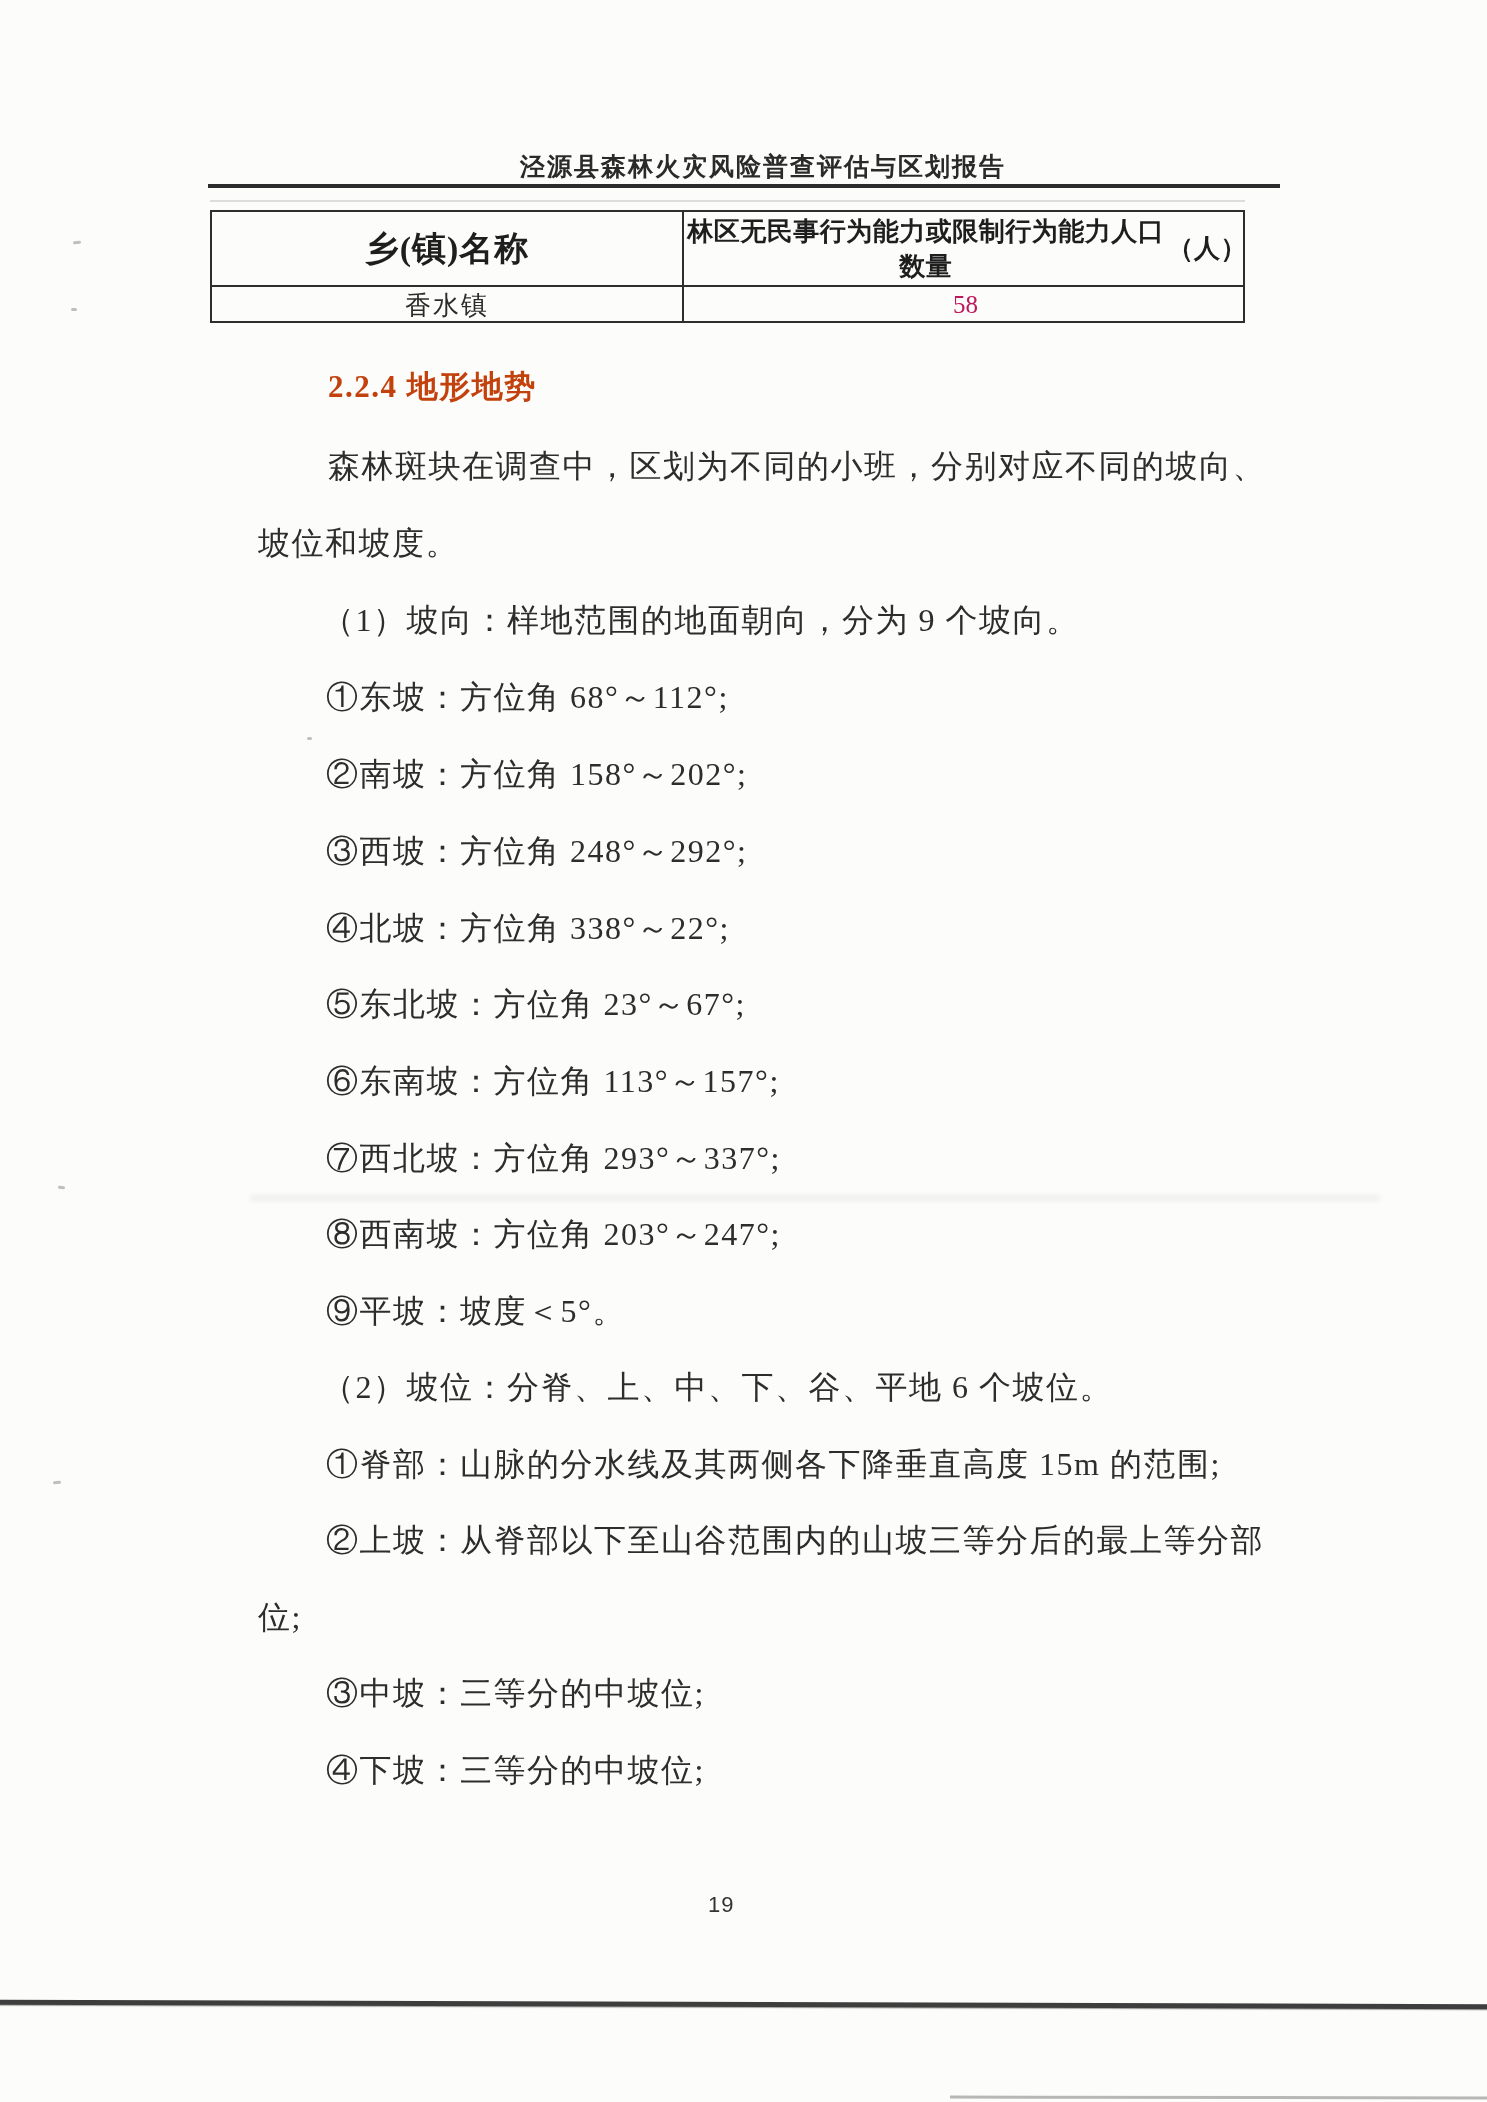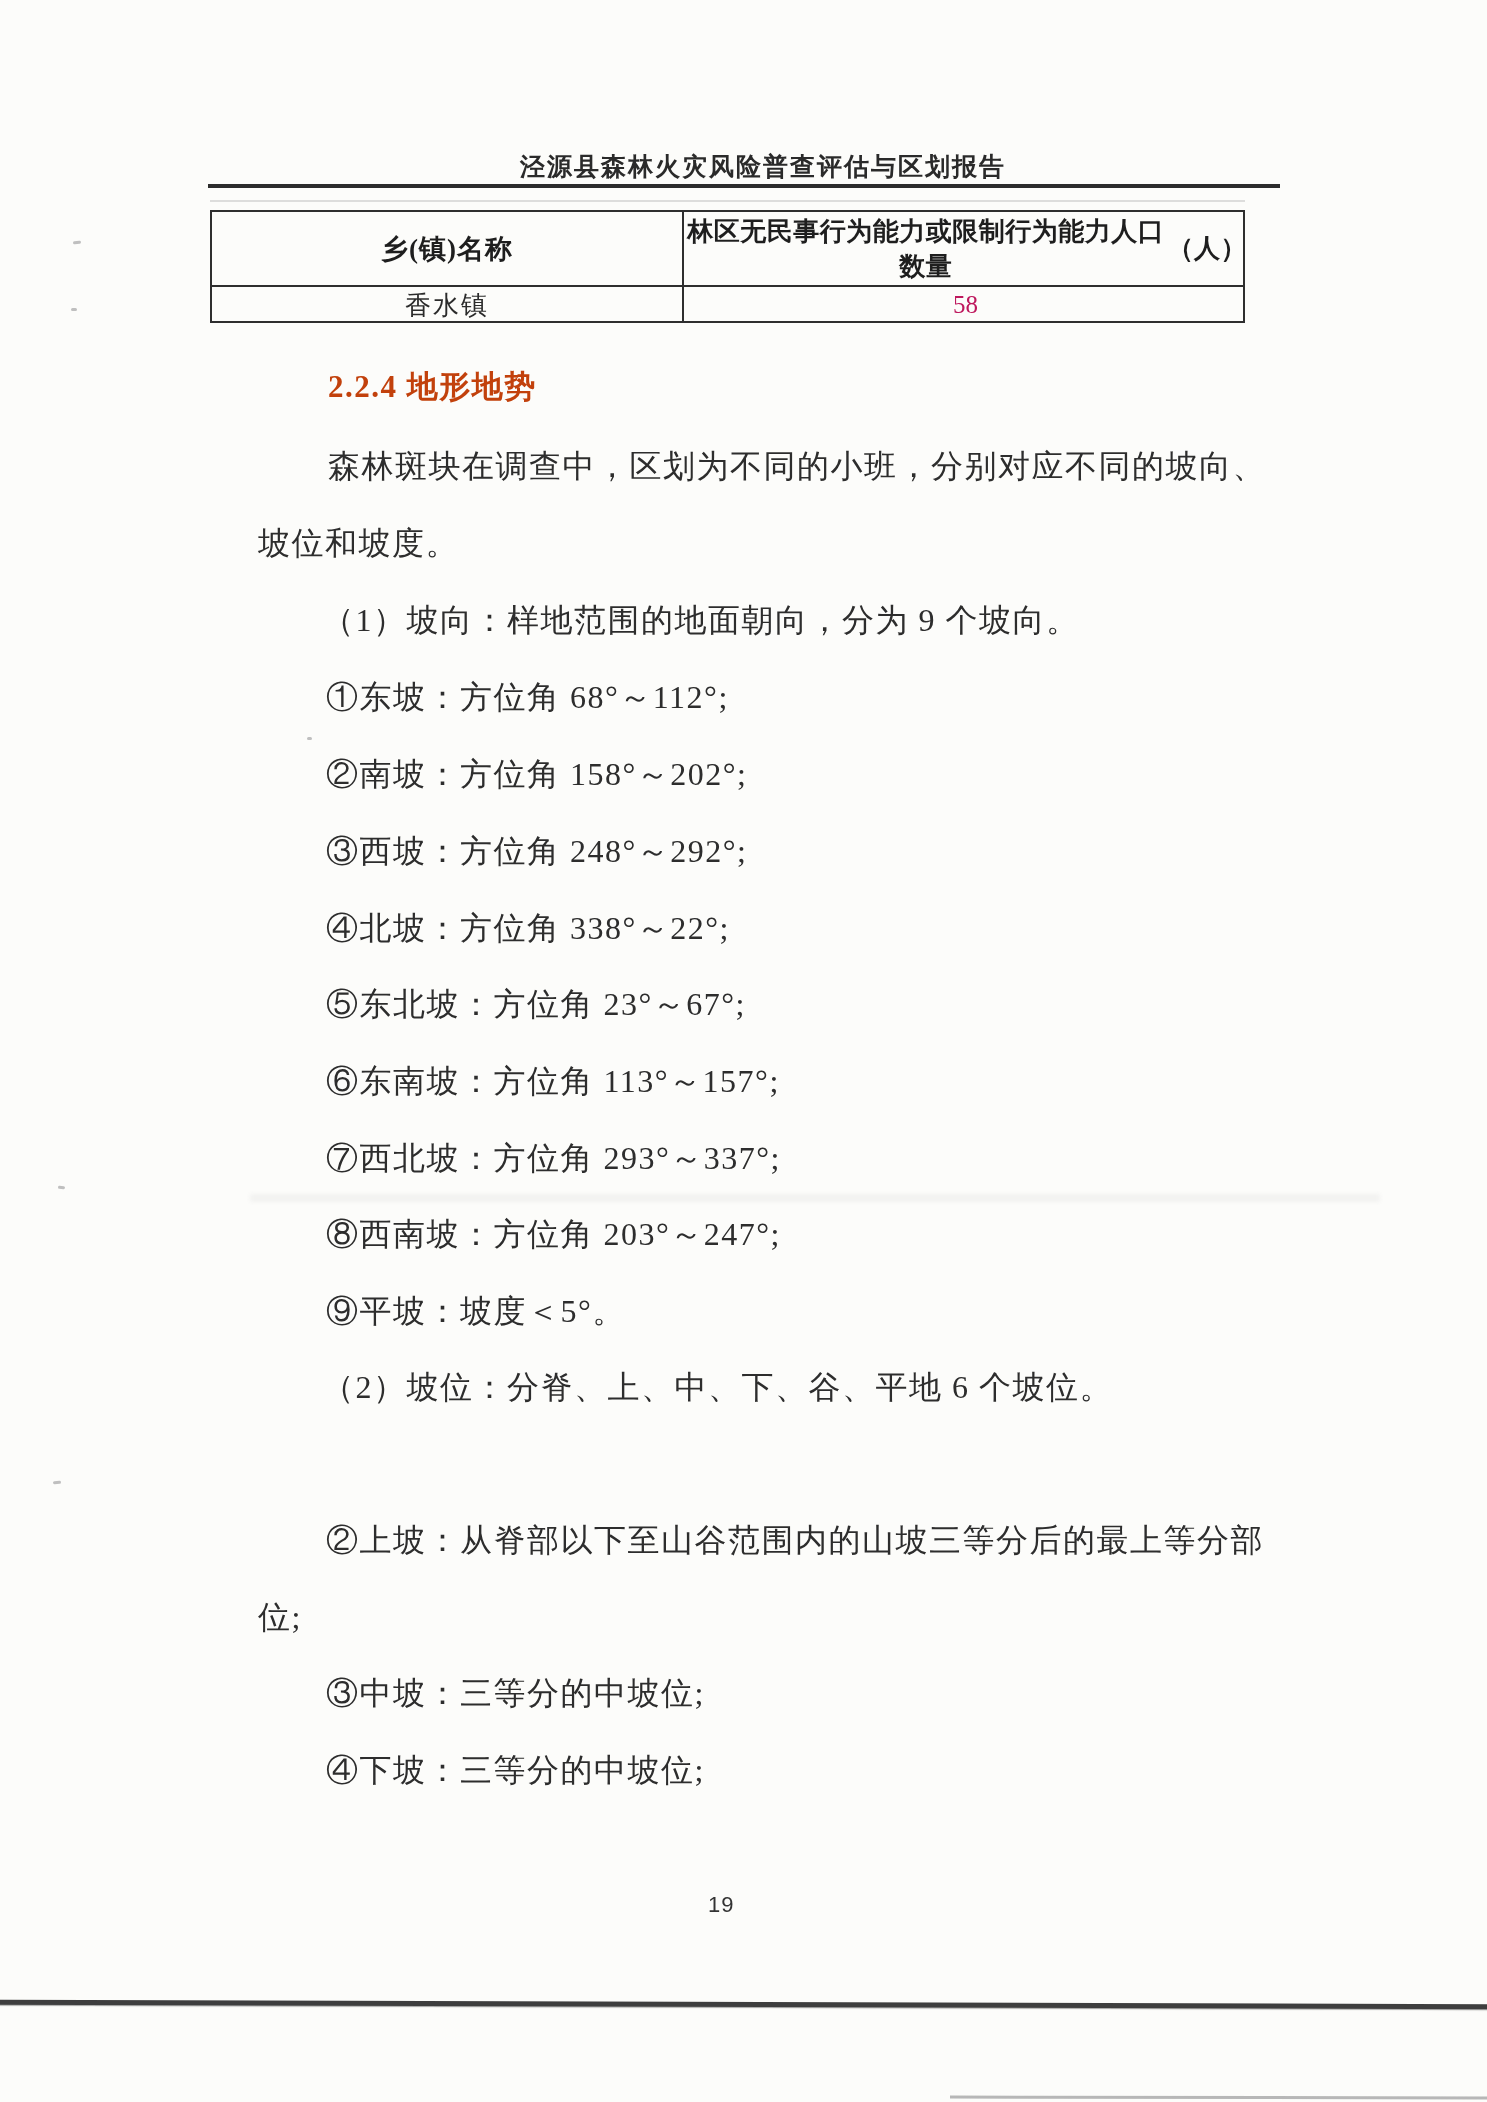--- a/index.html
+++ b/index.html
@@ -23,21 +23,21 @@
     background:#2c2c2c;
   }
   
   .tbl{
     position:absolute;top:210px;left:210px;width:1035px;height:113px;
     border:2px solid #2e2e2e;box-sizing:border-box;
   }
   .tbl .vdiv{position:absolute;left:470px;top:0;width:2px;height:100%;background:#2e2e2e;}
   .tbl .hdiv{position:absolute;left:0;top:73px;width:100%;height:2px;background:#2e2e2e;}
   .cell{position:absolute;display:flex;align-items:center;justify-content:center;box-sizing:border-box;}
-  .c-h1{left:0;top:0;width:470px;height:73px;font-size:27px;font-weight:bold;color:#1e1e1e;letter-spacing:1px;}
+  .c-h1{left:0;top:0;width:470px;height:73px;font-size:34px;font-weight:bold;color:#1e1e1e;letter-spacing:1px;}
   .c-h2{left:472px;top:0;width:563px;height:73px;font-size:26px;font-weight:bold;color:#1e1e1e;line-height:35px;text-align:center;letter-spacing:0.5px;}
   .c-r1{left:0;top:75px;width:470px;height:36px;font-size:26px;color:#2b2b2b;letter-spacing:2px;}
   .c-r2{left:472px;top:75px;width:563px;height:36px;font-size:25px;color:#be185d;}
   
   .section-heading{
     position:absolute;left:328px;top:366px;
     font-size:31px;font-weight:bold;color:#c2410c;letter-spacing:1.5px;white-space:nowrap;
   }
   .bline{
     position:absolute;
@@ -102,20 +102,21 @@
   <div class="bline" style="left:326px;top:676px;">①东坡：方位角 68°～112°;</div>
   <div class="bline" style="left:326px;top:753px;">②南坡：方位角 158°～202°;</div>
   <div class="bline" style="left:326px;top:830px;">③西坡：方位角 248°～292°;</div>
   <div class="bline" style="left:326px;top:907px;">④北坡：方位角 338°～22°;</div>
   <div class="bline" style="left:326px;top:983px;">⑤东北坡：方位角 23°～67°;</div>
   <div class="bline" style="left:326px;top:1060px;">⑥东南坡：方位角 113°～157°;</div>
   <div class="bline" style="left:326px;top:1137px;">⑦西北坡：方位角 293°～337°;</div>
   <div class="bline" style="left:326px;top:1213px;">⑧西南坡：方位角 203°～247°;</div>
   <div class="bline" style="left:326px;top:1290px;">⑨平坡：坡度＜5°。</div>
   <div class="bline" style="left:322px;top:1366px;">（2）坡位：分脊、上、中、下、谷、平地 6 个坡位。</div>
+  <div class="bline" style="left:326px;top:1443px;">①脊部：山脉的分水线及其两侧各下降垂直高度 15m 的范围;</div>
   <div class="bline" style="left:326px;top:1519px;">②上坡：从脊部以下至山谷范围内的山坡三等分后的最上等分部</div>
   <div class="bline" style="left:258px;top:1596px;">位;</div>
   <div class="bline" style="left:326px;top:1672px;">③中坡：三等分的中坡位;</div>
   <div class="bline" style="left:326px;top:1749px;">④下坡：三等分的中坡位;</div>
 
   <div class="page-number">19</div>
 
   <div class="smudge"></div>
   <div class="speck sp1"></div>
   <div class="speck sp2"></div>

